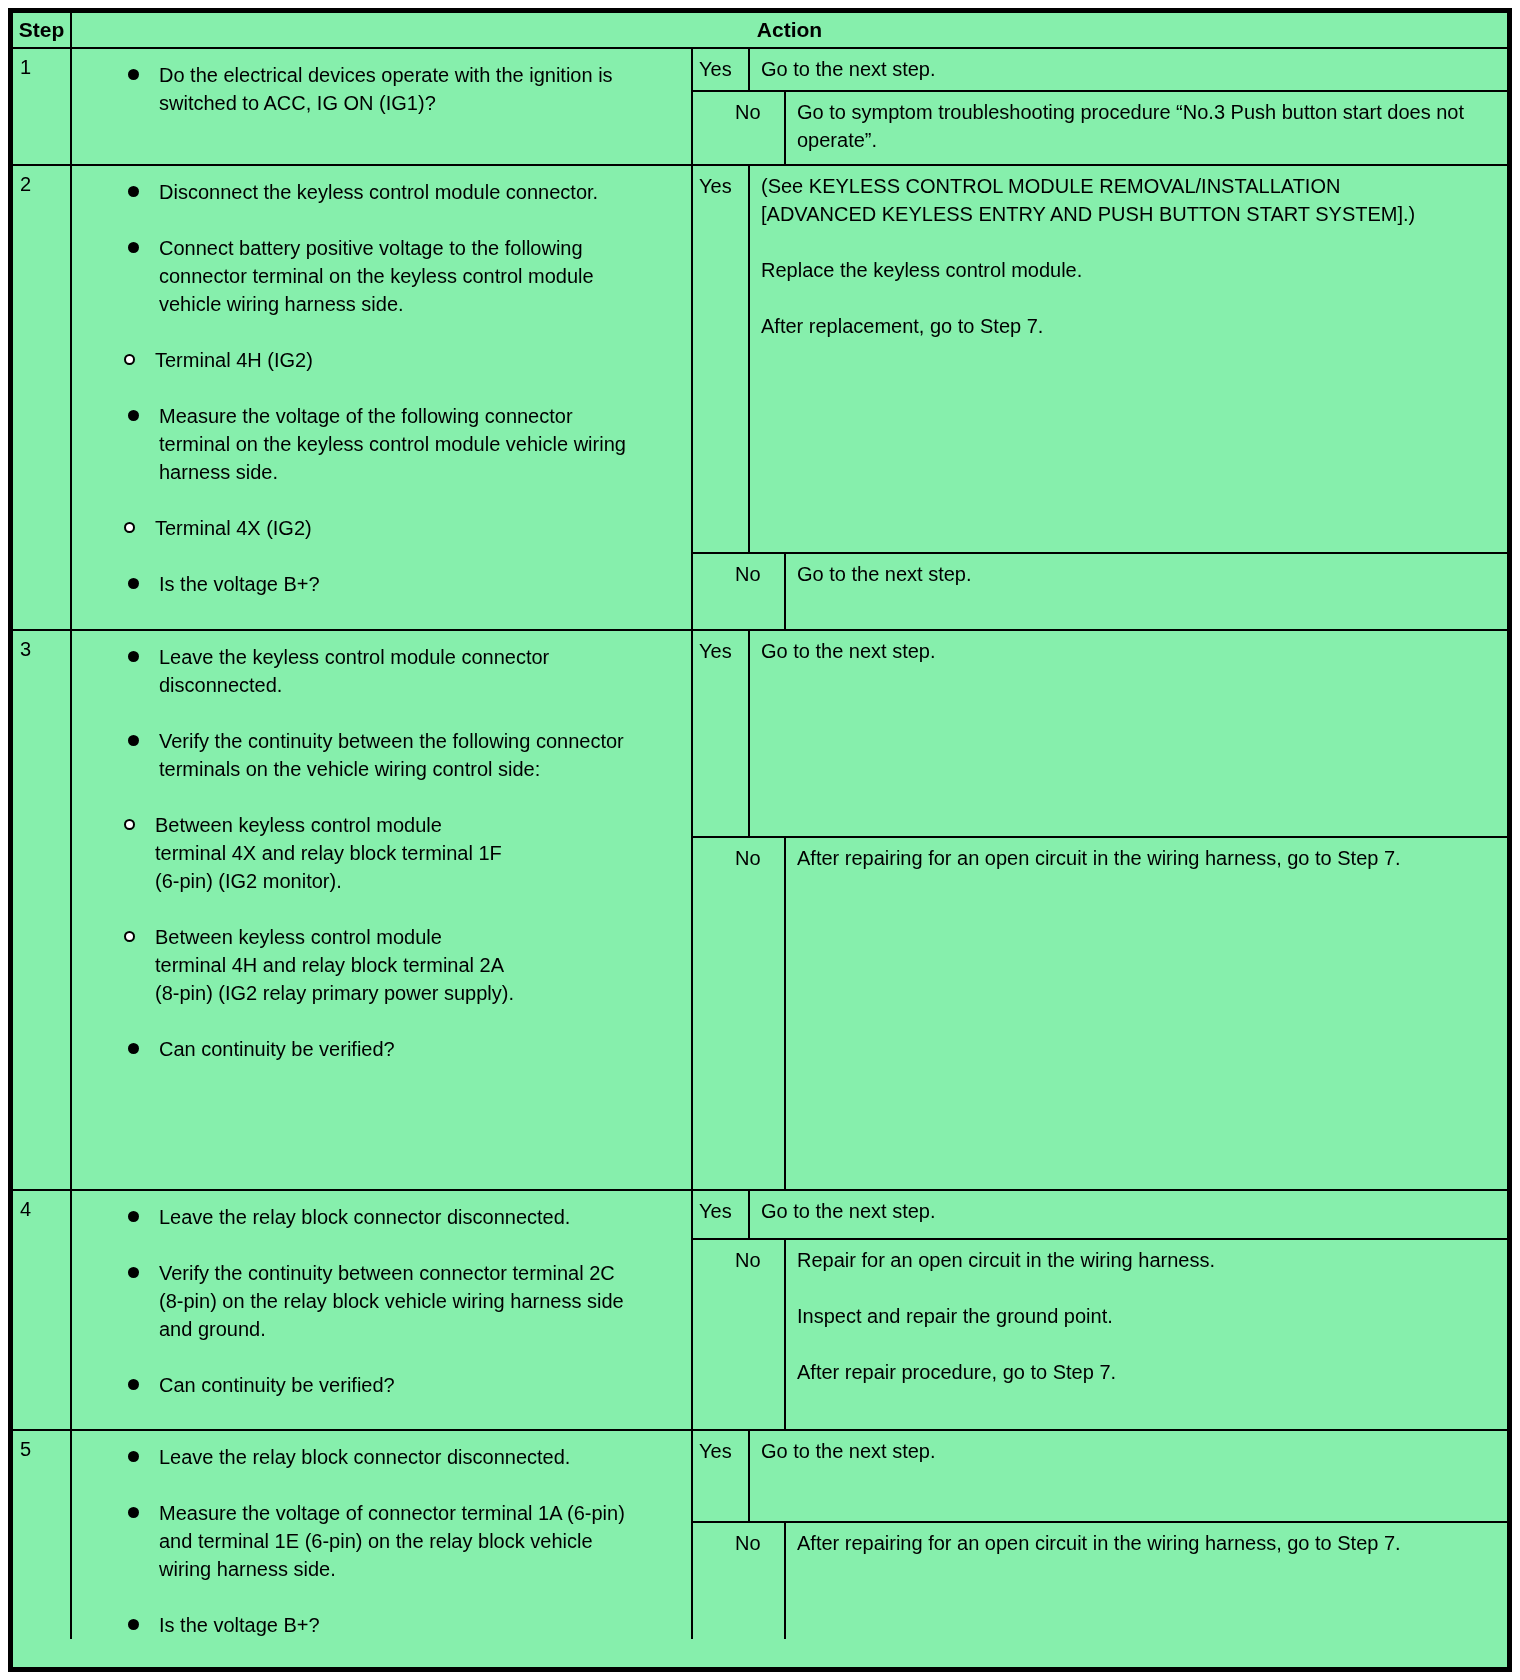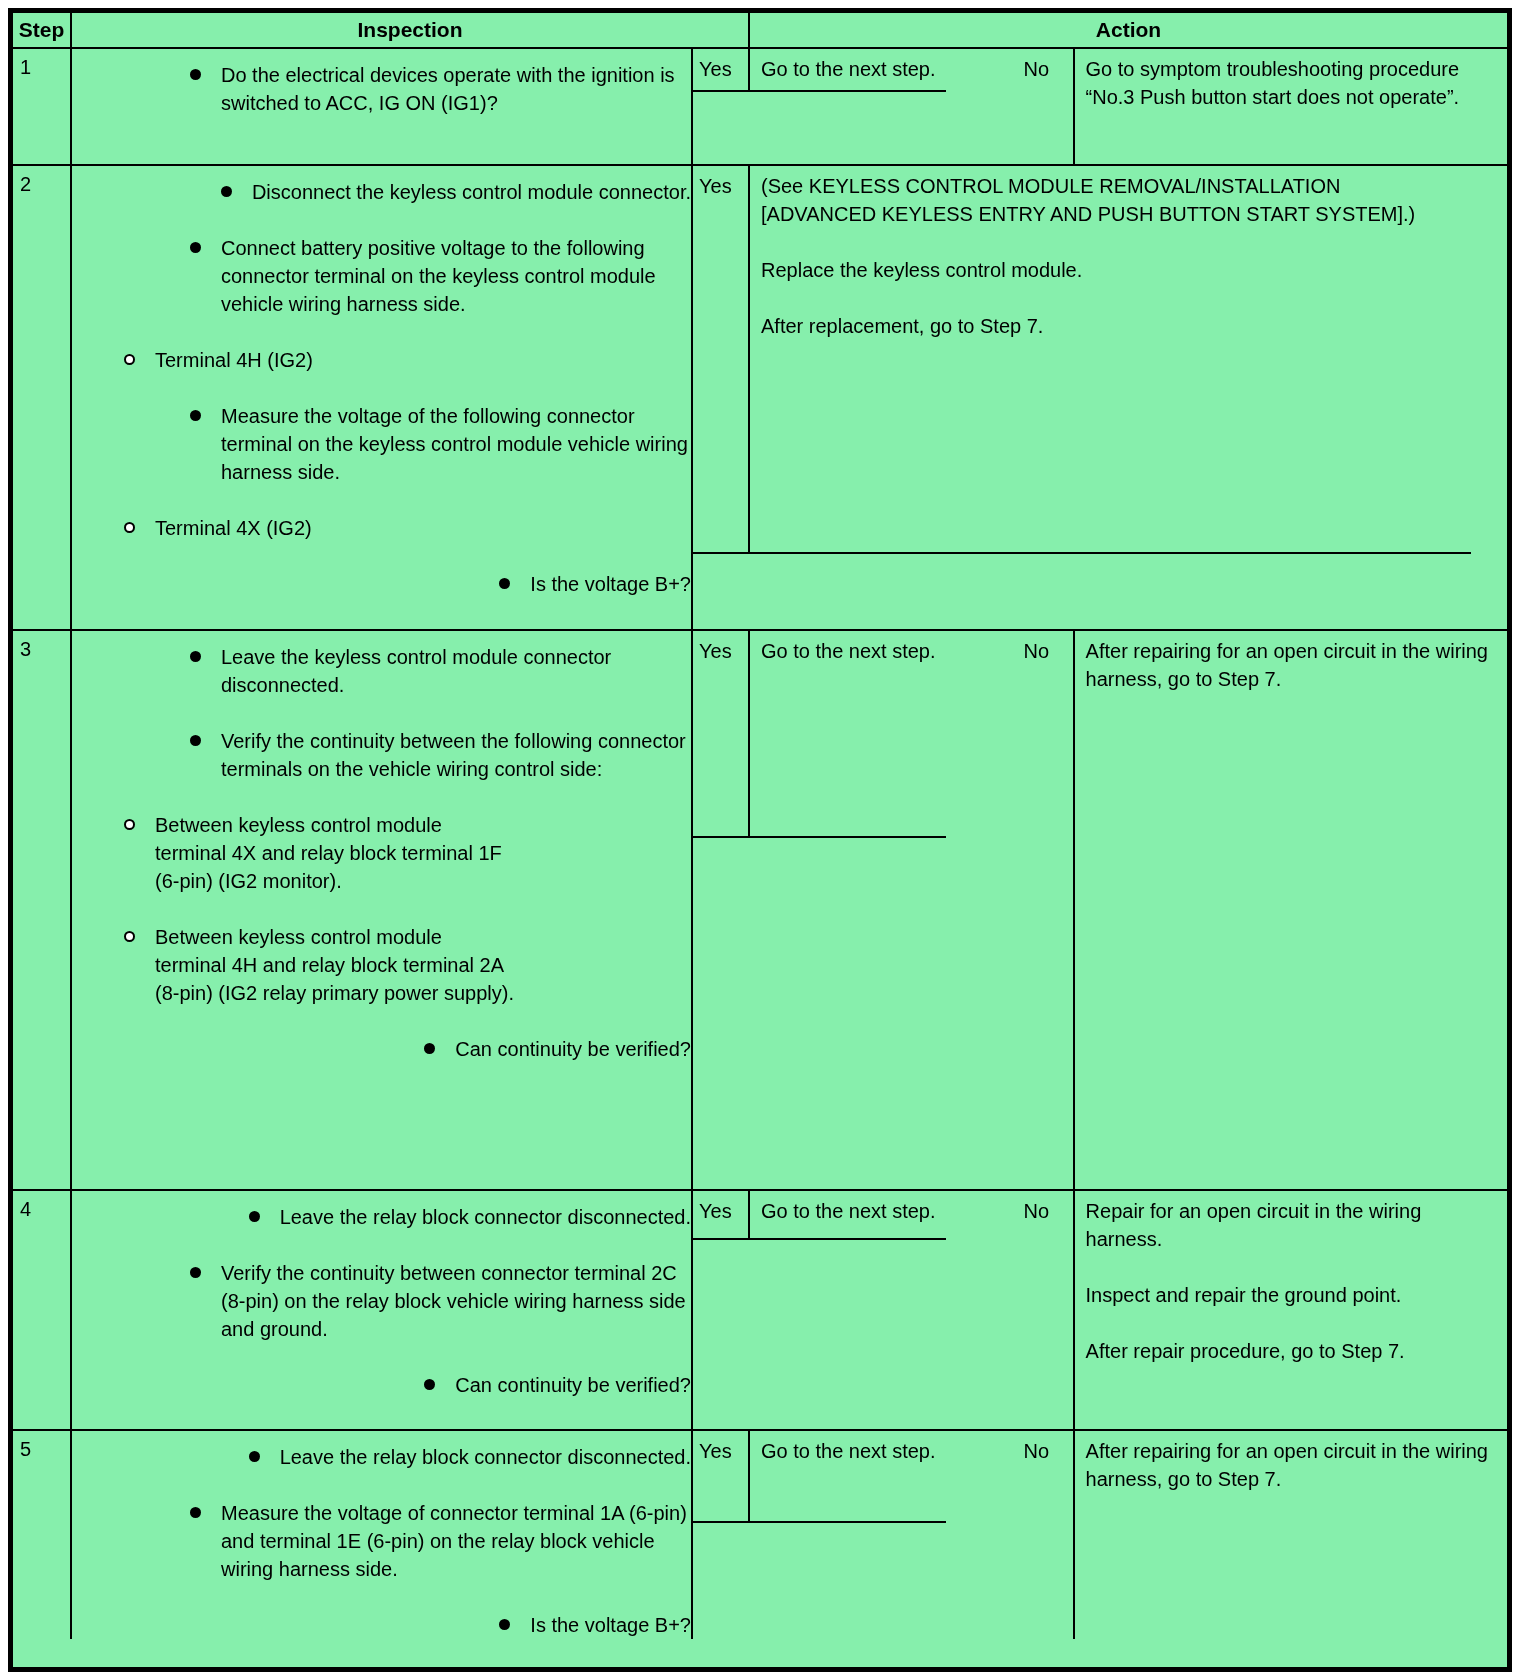--- a/index.html
+++ b/index.html
@@ -26,50 +26,49 @@
   .row{display:flex;border-bottom:2px solid #000;box-sizing:border-box;flex:none;}
   .row:last-child{border-bottom:none;flex:1;}
   .stepcell{
     width:59px;flex:none;border-right:2px solid #000;box-sizing:border-box;
     font-size:20px;line-height:24px;padding:6px 2px 0 7px;
   }
   .inspcell{
     width:621px;flex:none;border-right:2px solid #000;box-sizing:border-box;
     padding:12px 0 0 0;font-size:20px;line-height:28px;overflow:hidden;
   }
-  .b{display:flex;margin-top:28px;padding-left:56px;justify-content:flex-end;}
+  .b{display:flex;margin-top:28px;padding-left:56px;}
   .b.first{margin-top:0;}
   .sb{display:flex;margin-top:28px;padding-left:52px;}
   .mk{width:31px;flex:none;display:flex;}
   .dot{width:11px;height:11px;border-radius:50%;background:#000;margin-top:8px;}
   .ring{width:7px;height:7px;border:2.5px solid #000;border-radius:50%;margin-top:8px;box-sizing:content-box;background:#fff;}
   .txt{max-width:470px;}
   .sb .txt{max-width:362px;}
   
-  .acta{flex:1;display:flex;flex-direction:row;min-width:0;gap:36px;}
+  .acta{flex:1;display:flex;flex-direction:column;min-width:0;}
   .sub{display:flex;box-sizing:border-box;min-height:0;}
   .sub.yes{border-bottom:2px solid #000;flex:none;}
   .sub.no{flex:1;padding-left:36px;}
   .yn{
     width:57px;flex:none;border-right:2px solid #000;box-sizing:border-box;
     font-size:20px;line-height:28px;padding:6px 2px 0 6px;
   }
   .act{
     flex:1;font-size:20px;line-height:28px;padding:6px 10px 0 11px;
     box-sizing:border-box;overflow:hidden;
   }
   .act .p{margin:0 0 28px 0;max-width:700px;}
 </style>
 </head>
 <body>
 
 <div class="tbl">
   <div class="thead">
     <div class="hcell h-step">Step</div>
-    <div class="hcell h-insp">Inspection</div>
     <div class="hcell h-act">Action</div>
   </div>
   <div id="rows">
       <div class="row" style="height: 117px;">
         <div class="stepcell">1</div>
         <div class="inspcell">
           <div class="b first">
             <span class="mk">
               <span class="dot"></span>
             </span>

